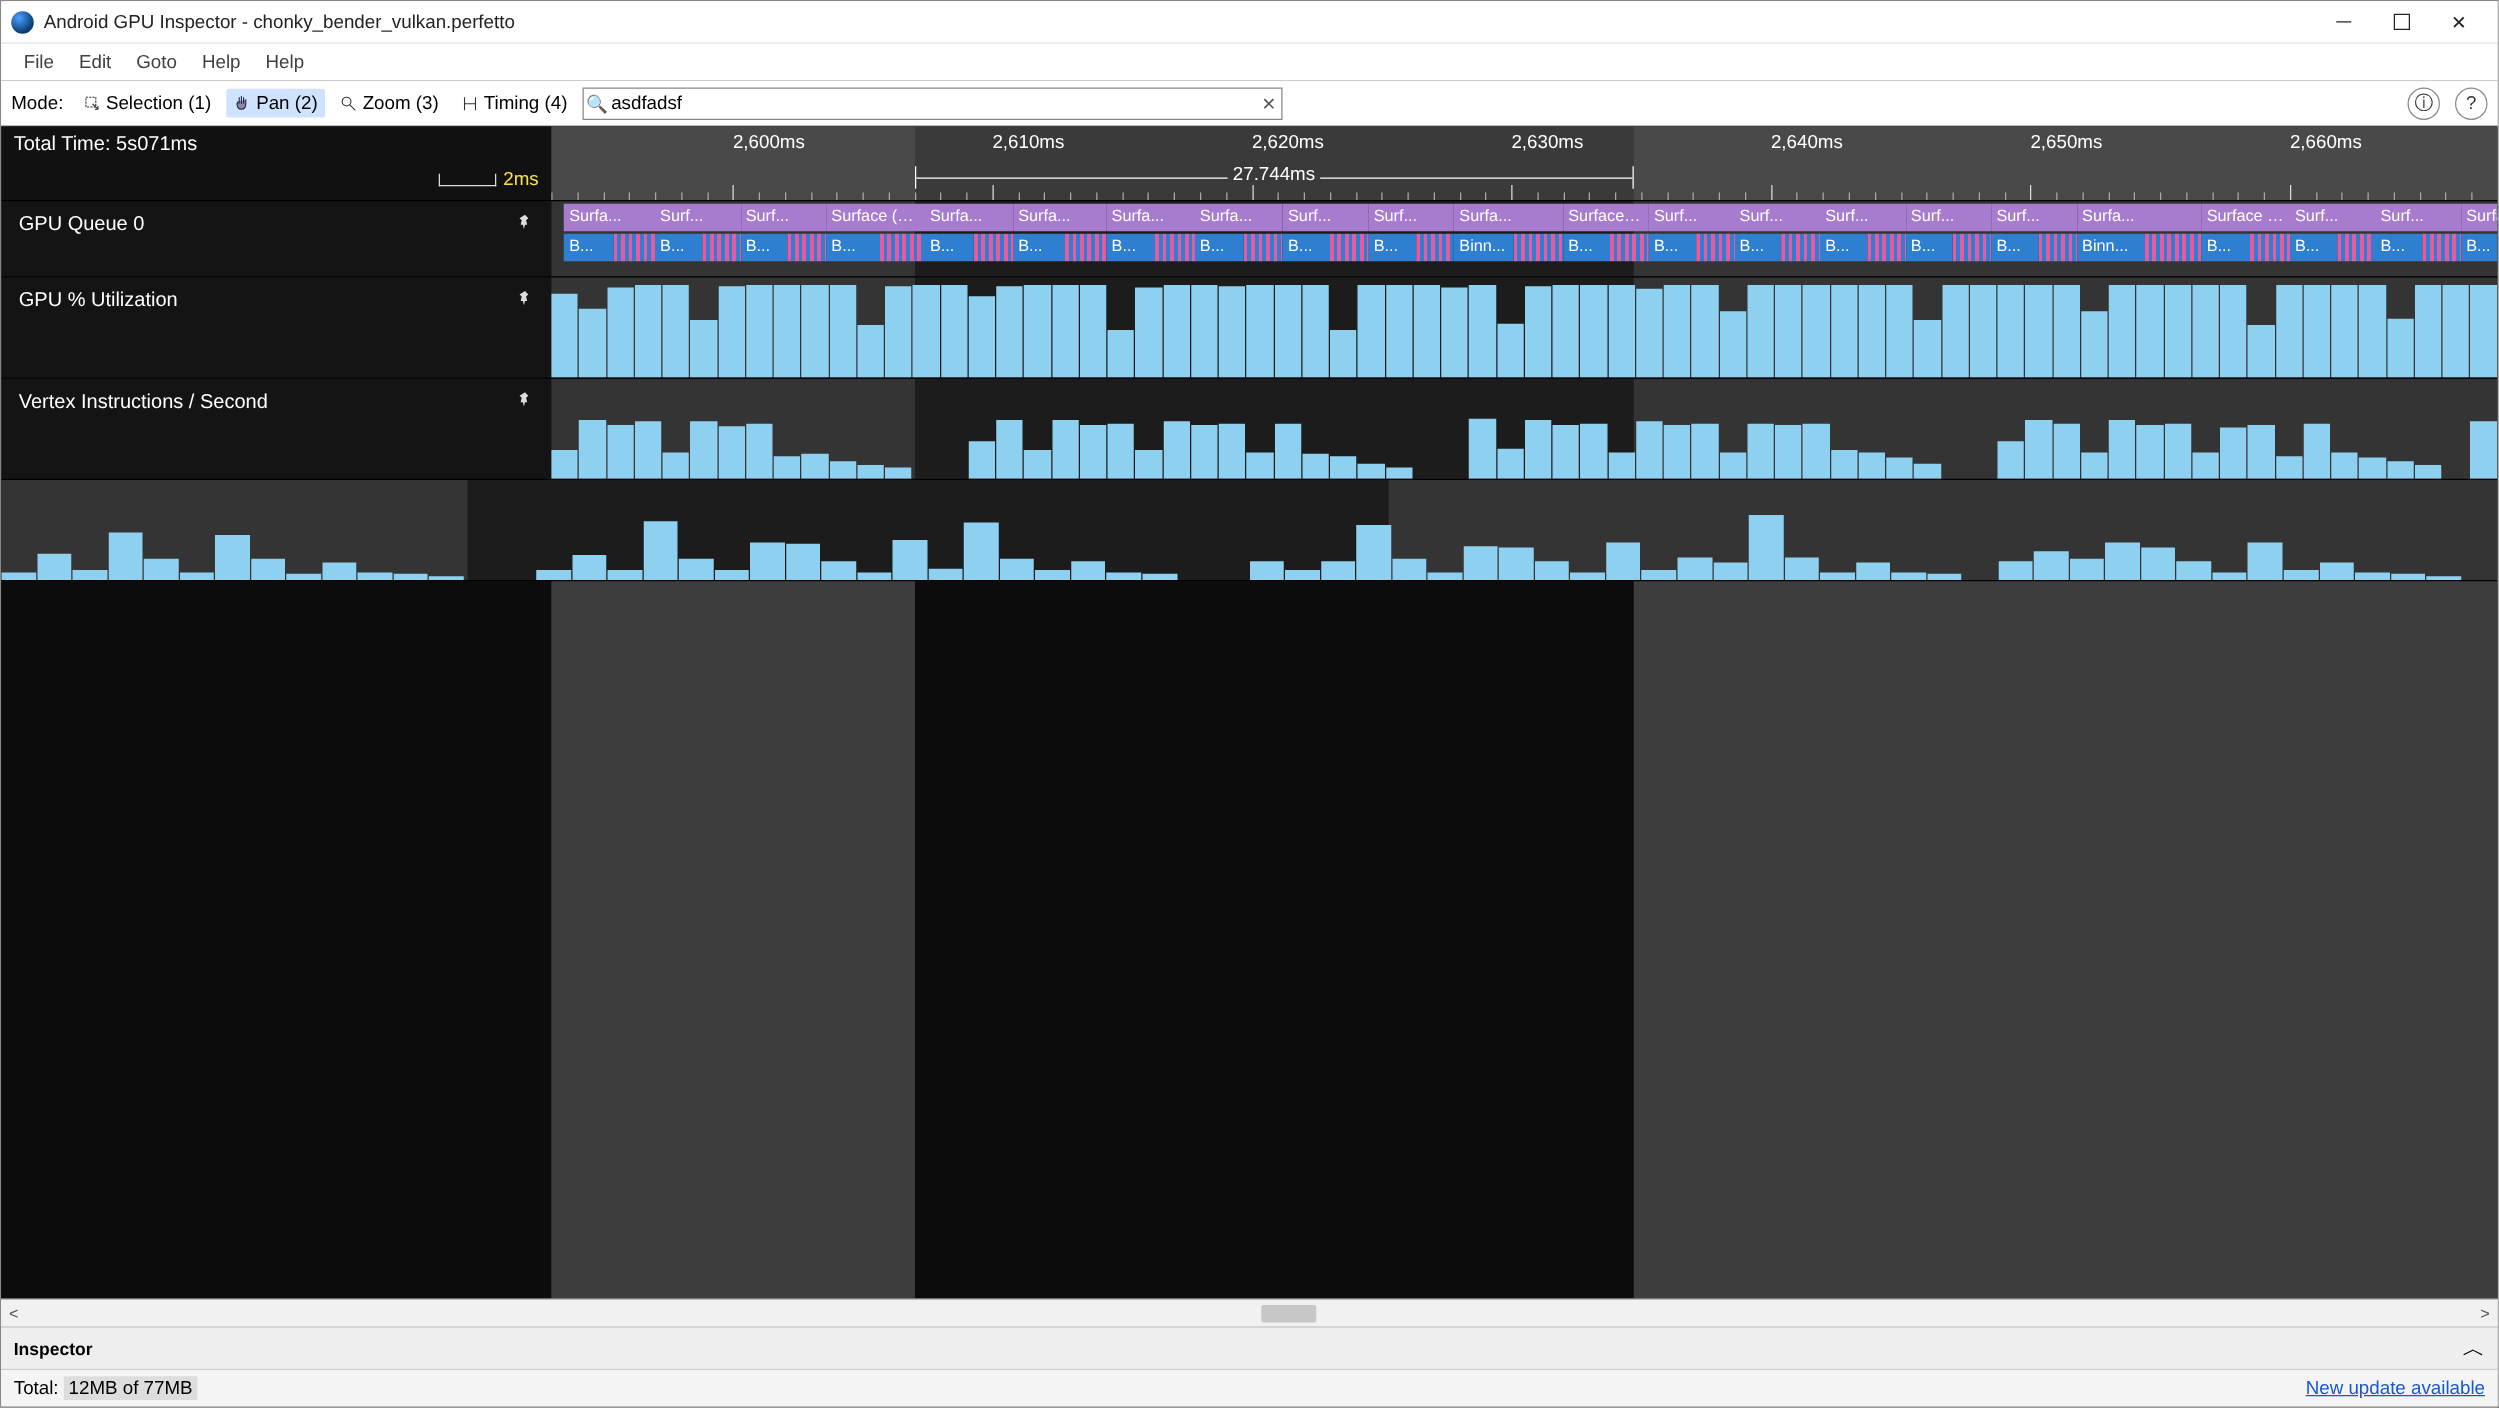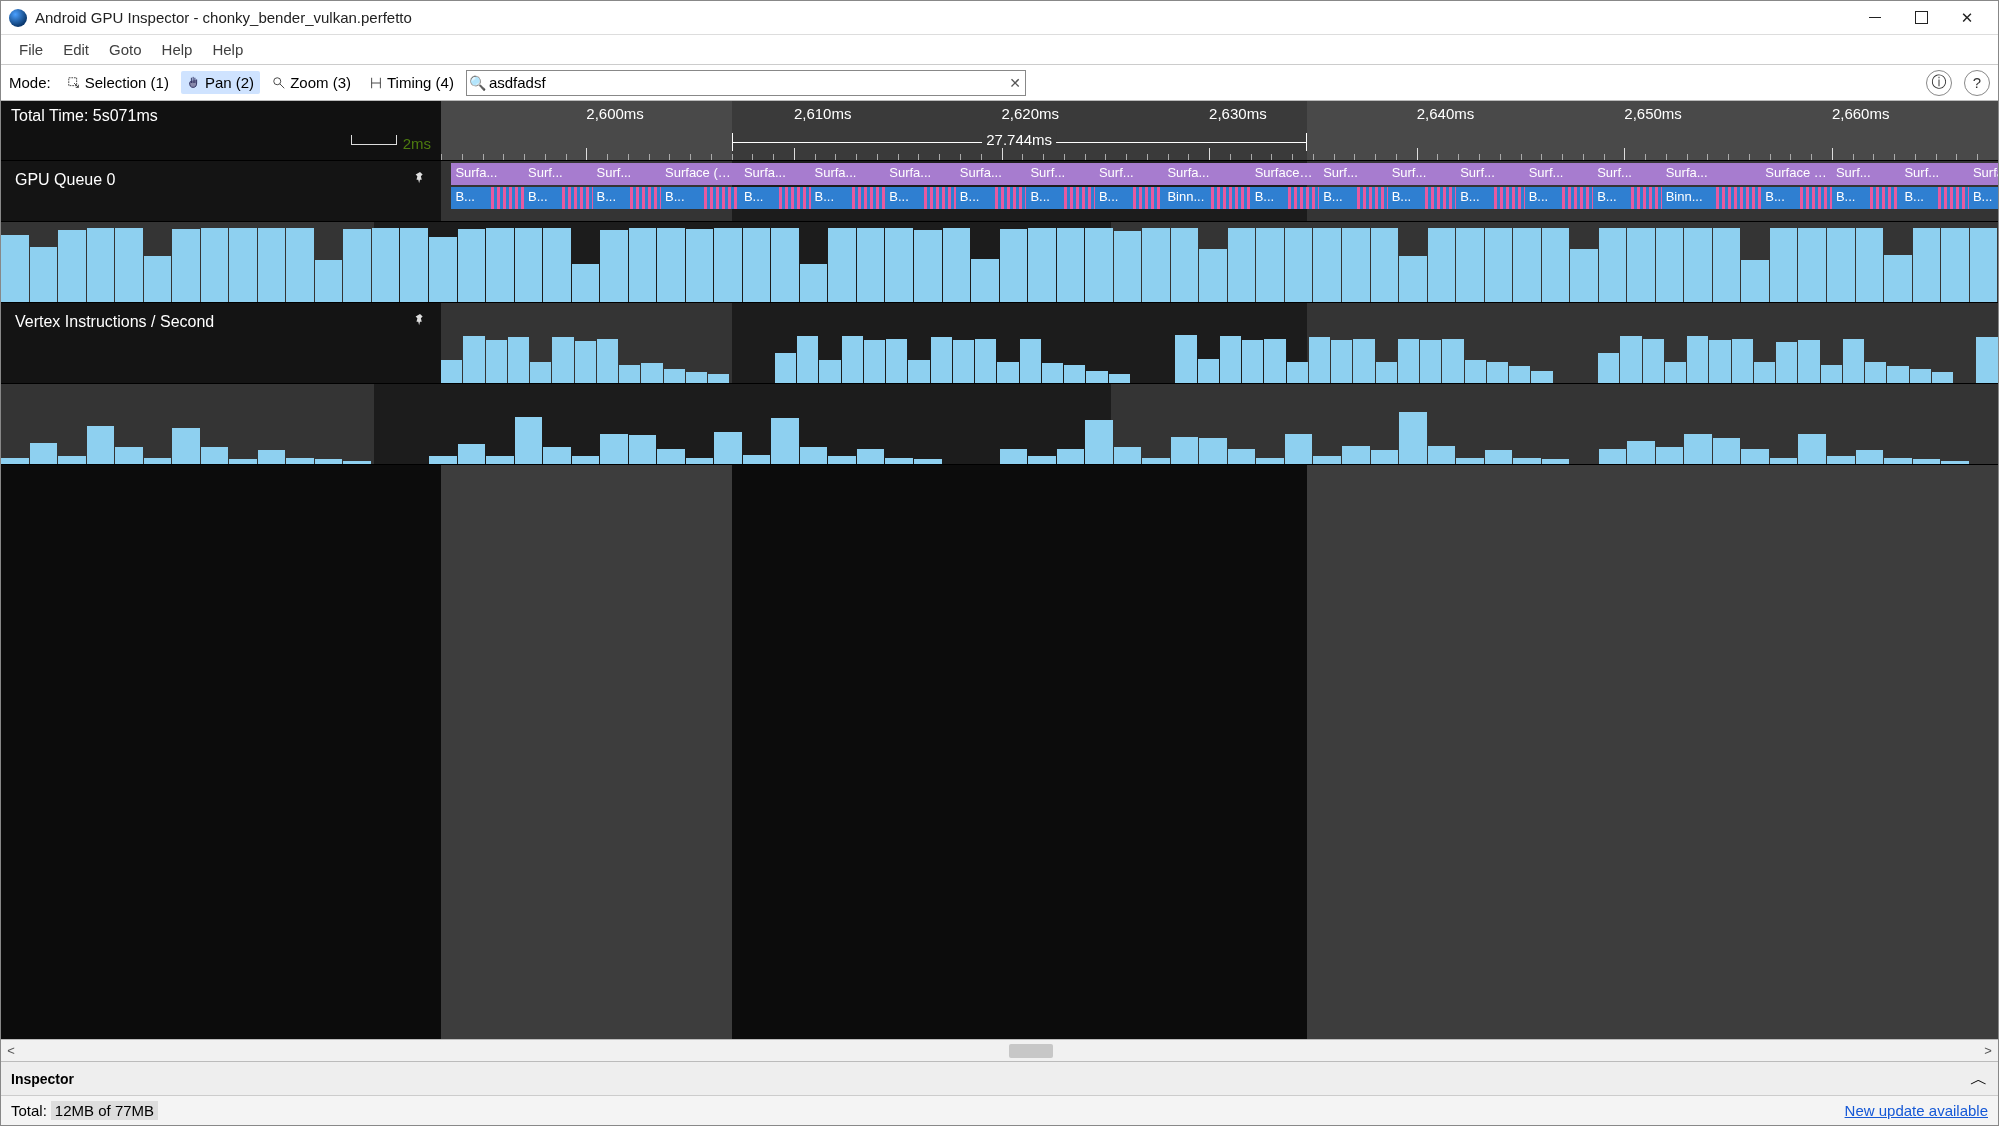--- a/index.html
+++ b/index.html
@@ -43,21 +43,21 @@
   .search-wrap .clear{ position:absolute; right:4px; top:50%; transform:translateY(-50%); font-size:14px; color:#555;}
   .toolbar .spacer{flex:1;}
   .round-btn{ width:26px; height:26px; border:1px solid #888; border-radius:50%; display:flex; align-items:center; justify-content:center; font-size:15px; color:#333; margin-left:6px;}
 
   .profiler {
     flex:1; display:flex; flex-direction:column; background:#0e0e0e; position:relative; overflow:hidden;
   }
   .top-row{ height:60px; display:flex; border-bottom:1px solid #000;}
   .side-header{ width:440px; background:#111; color:#fff; display:flex; align-items:flex-start; padding:6px 10px; position:relative;flex:none;}
   .side-header .total{ font-size:16px;}
-  .side-header .scale{ position:absolute; right:10px; bottom:8px; color:#4d7c0f; font-size:15px; display:flex; gap:6px;}
+  .side-header .scale{ position:absolute; right:10px; bottom:8px; color:#fde047; font-size:15px; display:flex; align-items:center; gap:6px;}
   .scale-bracket{ display:inline-block; width:46px; height:10px; border-left:1px solid #ddd; border-right:1px solid #ddd; border-bottom:1px solid #ddd;}
   .ruler{ flex:1; background:#3a3a3a; color:#fff; position:relative; overflow:hidden;}
   .ruler .sel-dim{ position:absolute; top:0; bottom:0; background:rgba(0,0,0,0.35);}
   .ruler .ticklabel{ position:absolute; top:4px; font-size:15px; color:#fff;}
   .ruler .tickrow{ position:absolute; left:0; right:0; bottom:0; height:14px;}
   .ruler .tick{ position:absolute; bottom:0; width:1px; background:#aaa;}
   .ruler .tick.major{ height:12px; background:#ddd;}
   .ruler .tick.minor{ height:6px;}
   .ruler .range-marker{ position:absolute; top:32px; height:18px; border-left:1px solid #fff; border-right:1px solid #fff;}
   .ruler .range-marker::before{content:""; position:absolute; left:0; right:0; top:50%; height:1px; background:#fff;}
@@ -355,20 +355,26 @@
               <div class="qblock binn" style="left: 89.3333%; width: 2.42%;">B...</div>
               <div class="qblock stripes" style="left: 91.7533%; width: 1.98%;"></div>
               <div class="qblock binn" style="left: 93.7333%; width: 2.42%;">B...</div>
               <div class="qblock stripes" style="left: 96.1533%; width: 1.98%;"></div>
               <div class="qblock binn" style="left: 98.1333%; width: 2.56667%;">B...</div>
             </div>
           </div>
       </div>
 
       <div class="track chart-track">
+        <div class="track-label">
+          <span>GPU % Utilization</span>
+          <span class="pin"><svg viewBox="0 0 16 16">
+                <path d="M8 1l3 3-2 2 1 4-2 0-1 4-1-4-2 0 1-4-2-2z" fill="#ddd"></path>
+              </svg></span>
+        </div>
         <div class="track-body" id="util-body">
             <div class="dim" style="left: 0px; width: 18.6667%;"></div>
             <div class="dim" style="left: 55.6%; right: 0px;"></div>
             <div class="bars">
               <div style="height: 88%;"></div>
               <div style="height: 72%;"></div>
               <div style="height: 95%;"></div>
               <div style="height: 98%;"></div>
               <div style="height: 97%;"></div>
               <div style="height: 60%;"></div>

